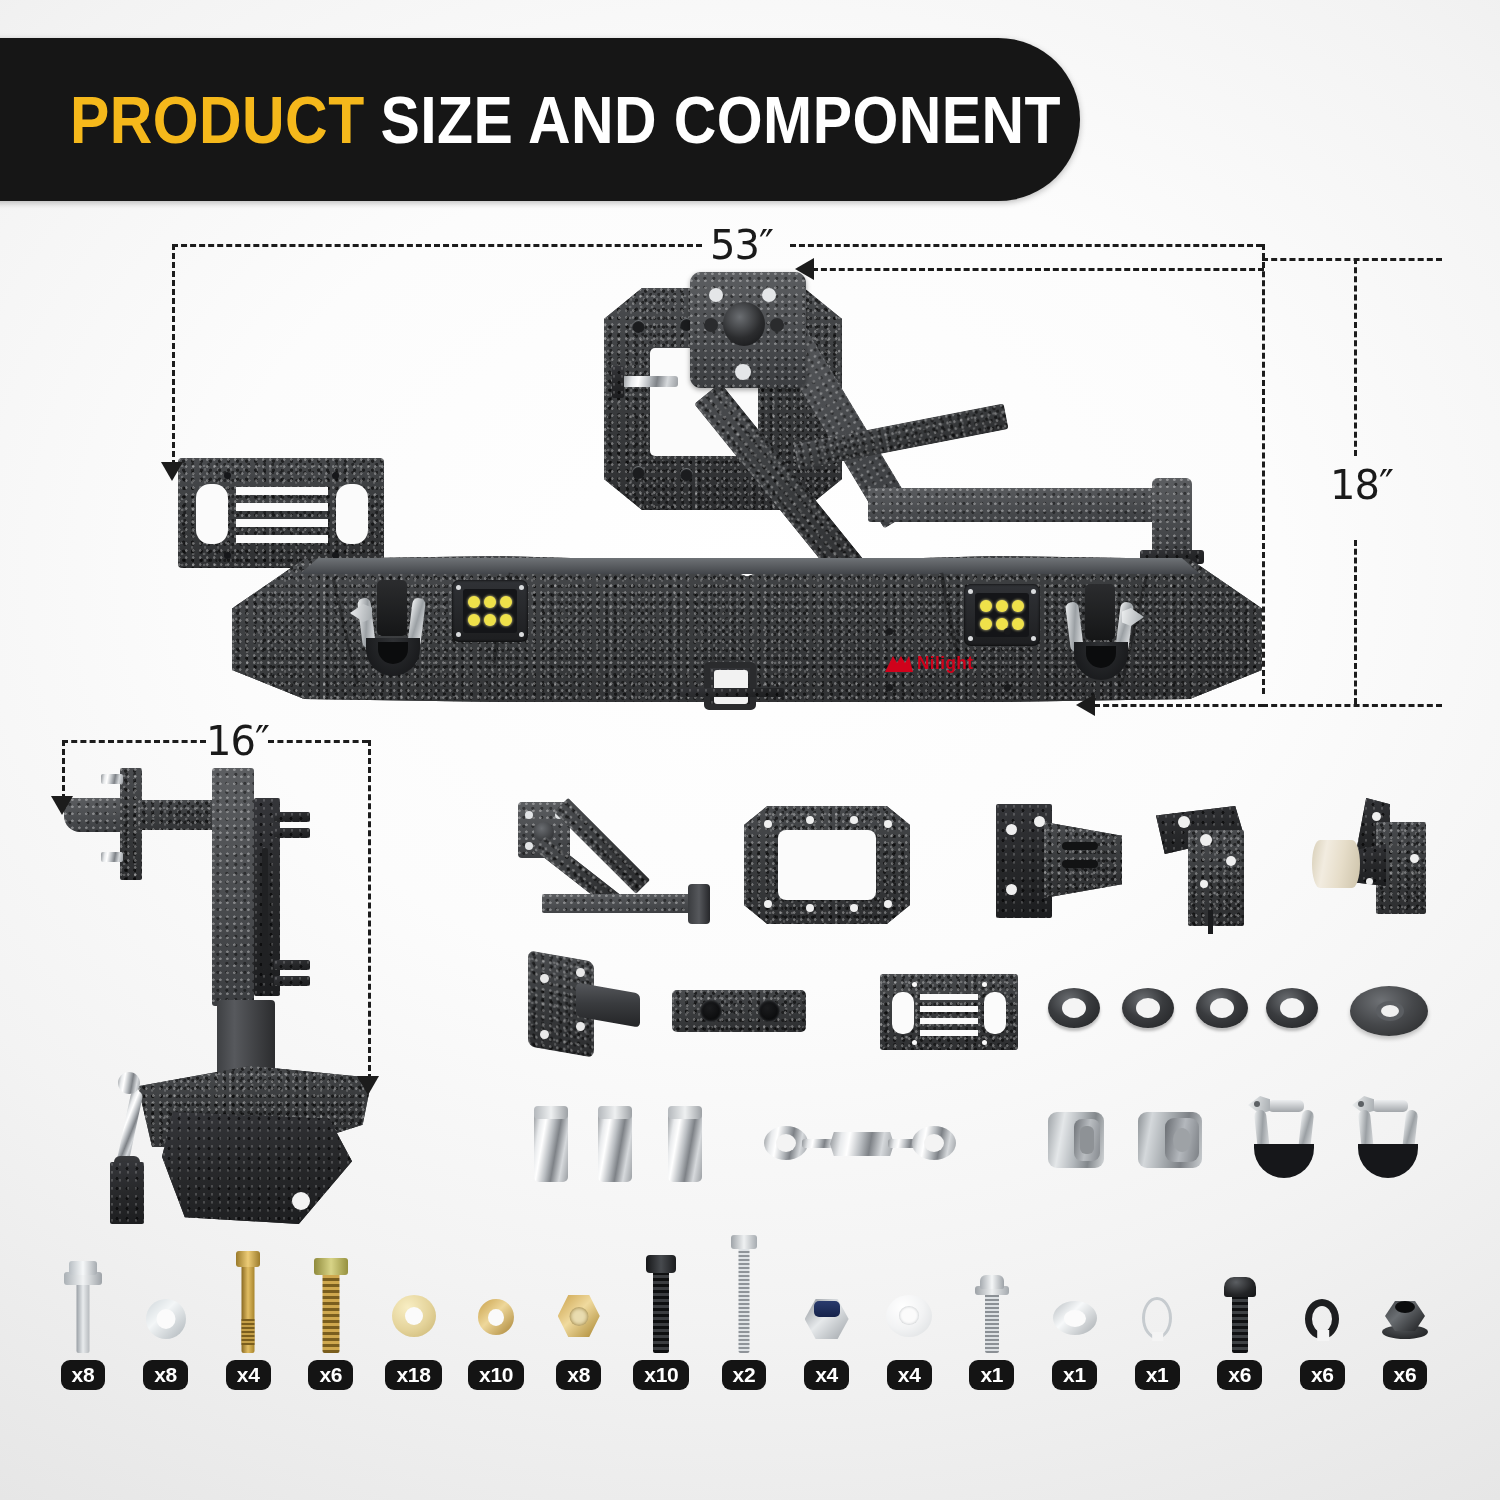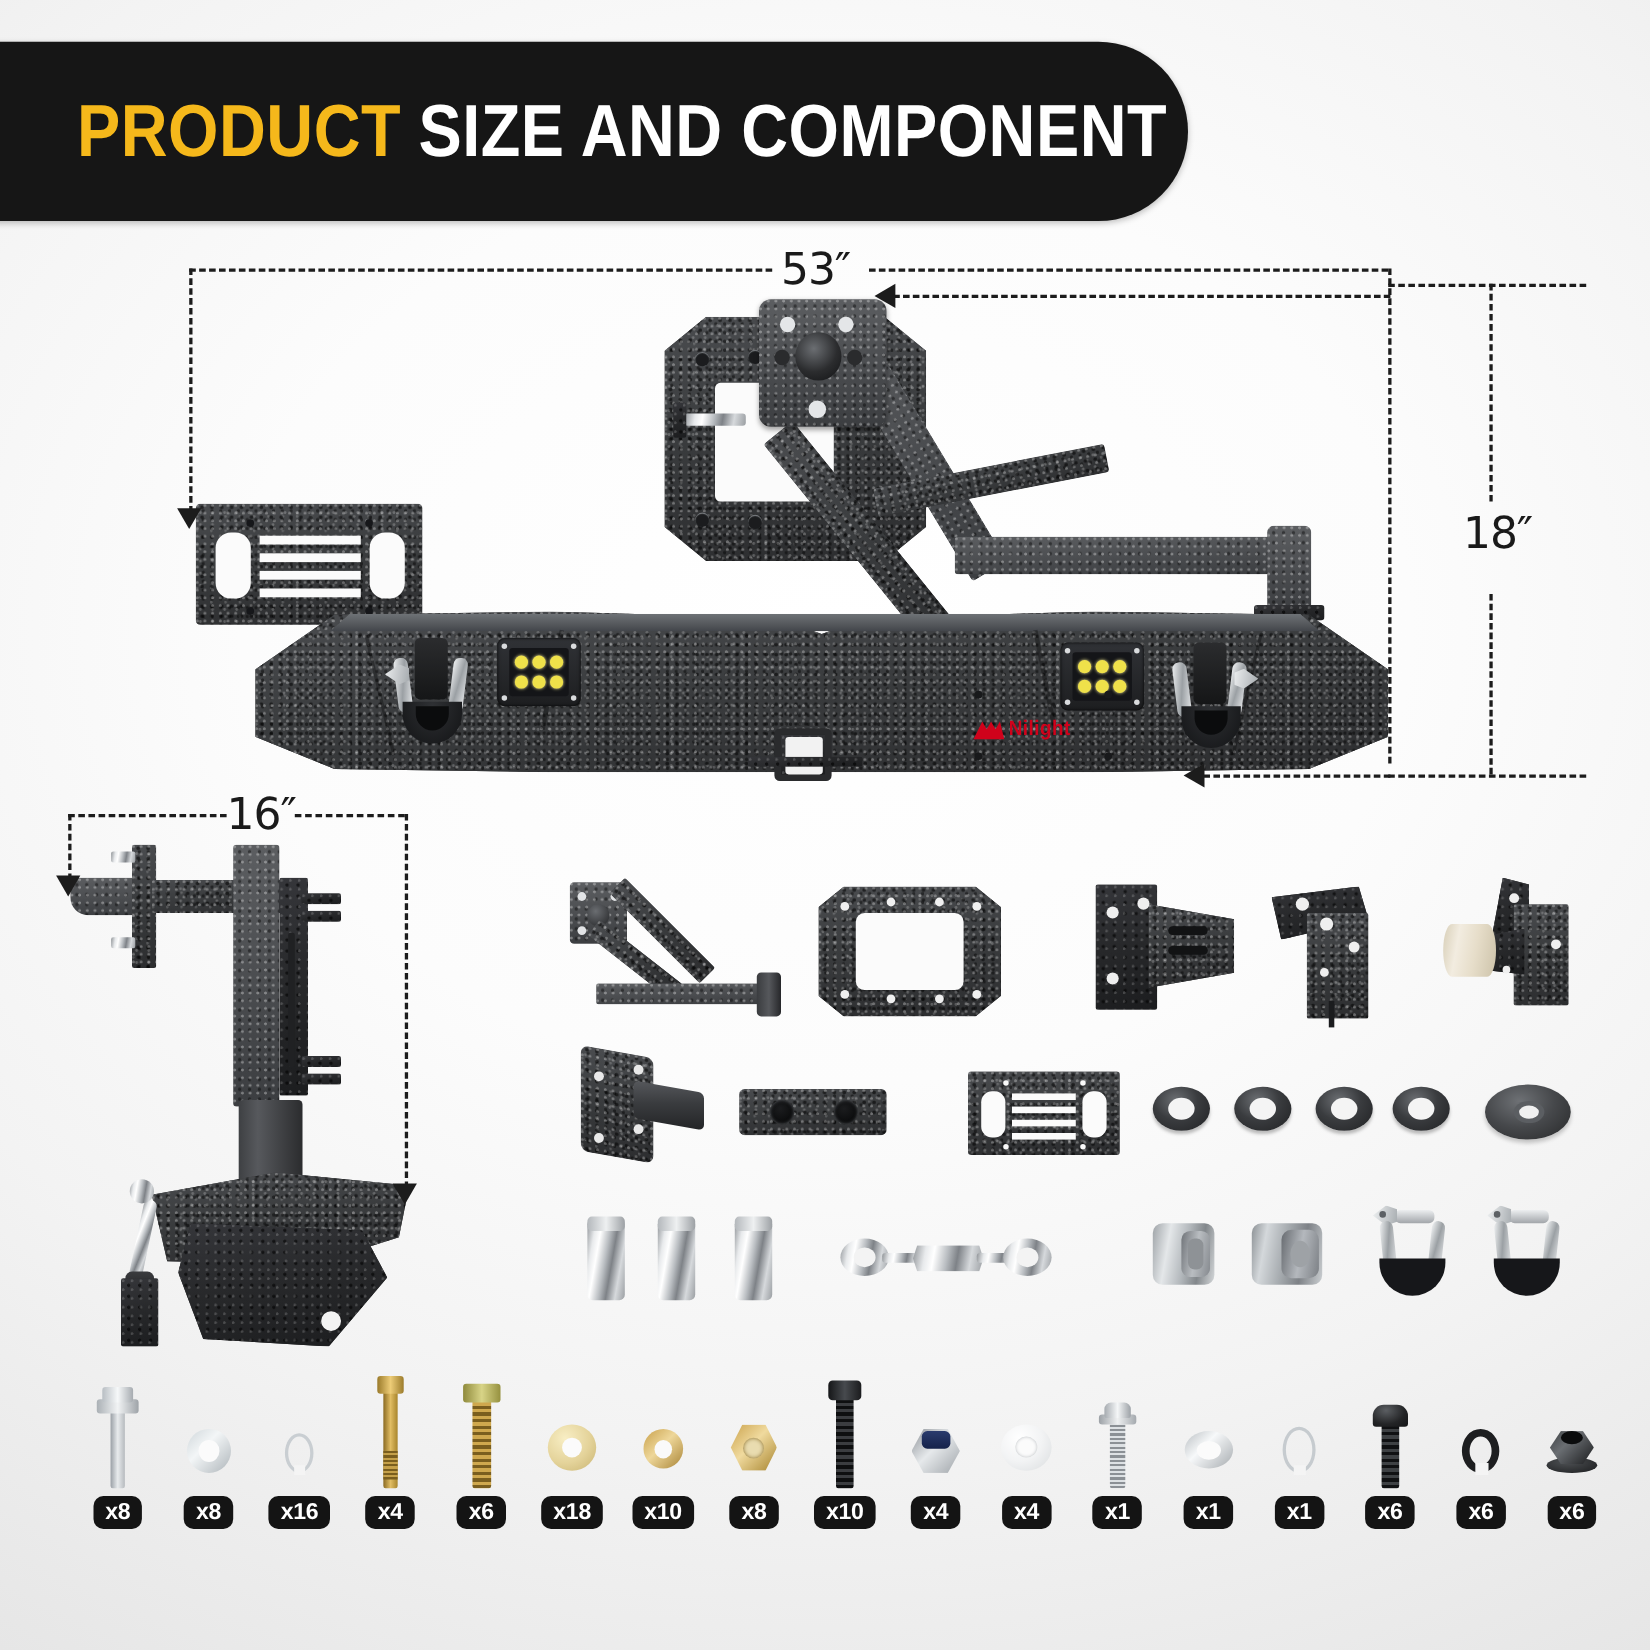--- a/index.html
+++ b/index.html
@@ -127,21 +127,21 @@
       linear-gradient(178deg, #5c5e61 0%, #4a4c4f 55%, #3b3d40 100%);
     background-size: 7px 7px, 9px 9px, 100% 100%;
   }
   .chrome {
     background: linear-gradient(100deg,#8f9397 0%,#e8eaec 18%,#ffffff 30%,#b9bdc1 48%,#7e8287 62%,#d6d9dc 80%,#9a9ea2 100%);
   }
 
   
   .hw-row {
     position: absolute;
-    left: 72px;
+    left: 48px;
     top: 1222px;
     width: 1392px;
     height: 168px;
     display: flex;
     align-items: flex-end;
     justify-content: space-between;
   }
   .hw-cell {
     width: 70px;
     display: flex;
@@ -547,27 +547,20 @@
     </div>
 
     <div class="hw-cell">
       <div class="hw-art">
         <div style="position:absolute;bottom:14px;left:50%;transform:translateX(-50%);width:40px;height:40px;border-radius:50%;background:linear-gradient(135deg,#cfd6da,#f3f6f7 40%,#aeb5ba);"></div>
         <div style="position:absolute;bottom:24px;left:50%;transform:translateX(-50%);width:19px;height:20px;border-radius:50%;background:#fbfbfb;"></div>
       </div>
       <div class="qty-badge">x8</div>
     </div>
 
-    <div class="hw-cell">
-      <div class="hw-art">
-        <div style="position:absolute;bottom:14px;left:50%;transform:translateX(-50%);width:26px;height:36px;border-radius:50%;border:3px solid #c9ced2;background:transparent;"></div>
-        <div style="position:absolute;bottom:12px;left:50%;transform:translateX(-46%);width:10px;height:9px;background:#f4f4f4;"></div>
-      </div>
-      <div class="qty-badge">x16</div>
-    </div>
 
     <div class="hw-cell">
       <div class="hw-art">
         <div style="position:absolute;bottom:0;left:50%;transform:translateX(-50%);width:13px;height:94px;border-radius:2px;background:linear-gradient(90deg,#8a6a22,#e1bd63,#a8852c);"></div>
         <div style="position:absolute;bottom:86px;left:50%;transform:translateX(-50%);width:24px;height:16px;border-radius:3px;background:linear-gradient(90deg,#9a7a2a,#edcc77,#9c7c2c);"></div>
         <div style="position:absolute;bottom:8px;left:50%;transform:translateX(-50%);width:13px;height:26px;background:repeating-linear-gradient(0deg,#7a5e1e 0 2px,#c5a049 2px 4px);"></div>
       </div>
       <div class="qty-badge">x4</div>
     </div>
 
@@ -606,20 +599,27 @@
     </div>
 
     <div class="hw-cell">
       <div class="hw-art">
         <div style="position:absolute;bottom:0;left:50%;transform:translateX(-50%);width:16px;height:84px;background:repeating-linear-gradient(0deg,#0e0f10 0 3px,#3b3d40 3px 6px);border-radius:2px;"></div>
         <div style="position:absolute;bottom:80px;left:50%;transform:translateX(-50%);width:30px;height:18px;border-radius:4px;background:linear-gradient(90deg,#151618,#474a4e,#1b1c1e);"></div>
       </div>
       <div class="qty-badge">x10</div>
     </div>
 
+    <div class="hw-cell">
+      <div class="hw-art">
+        <div style="position:absolute;bottom:0;left:50%;transform:translateX(-50%);width:11px;height:108px;background:repeating-linear-gradient(0deg,#8f9499 0 2px,#dfe3e6 2px 4px);border-radius:2px;"></div>
+        <div style="position:absolute;bottom:104px;left:50%;transform:translateX(-50%);width:26px;height:14px;border-radius:3px;background:linear-gradient(90deg,#9fa4a9,#eff1f2,#a6abb0);"></div>
+      </div>
+      <div class="qty-badge">x2</div>
+    </div>
 
     <div class="hw-cell">
       <div class="hw-art">
         <div style="position:absolute;bottom:14px;left:50%;transform:translateX(-50%);width:44px;height:40px;
                     clip-path:polygon(25% 0,75% 0,100% 50%,75% 100%,25% 100%,0 50%);
                     background:linear-gradient(135deg,#8d9298,#e6e9eb 45%,#9fa4a9);"></div>
         <div style="position:absolute;bottom:36px;left:50%;transform:translateX(-50%);width:26px;height:16px;border-radius:5px;background:linear-gradient(180deg,#2a3b6d,#15224a);"></div>
       </div>
       <div class="qty-badge">x4</div>
     </div>

